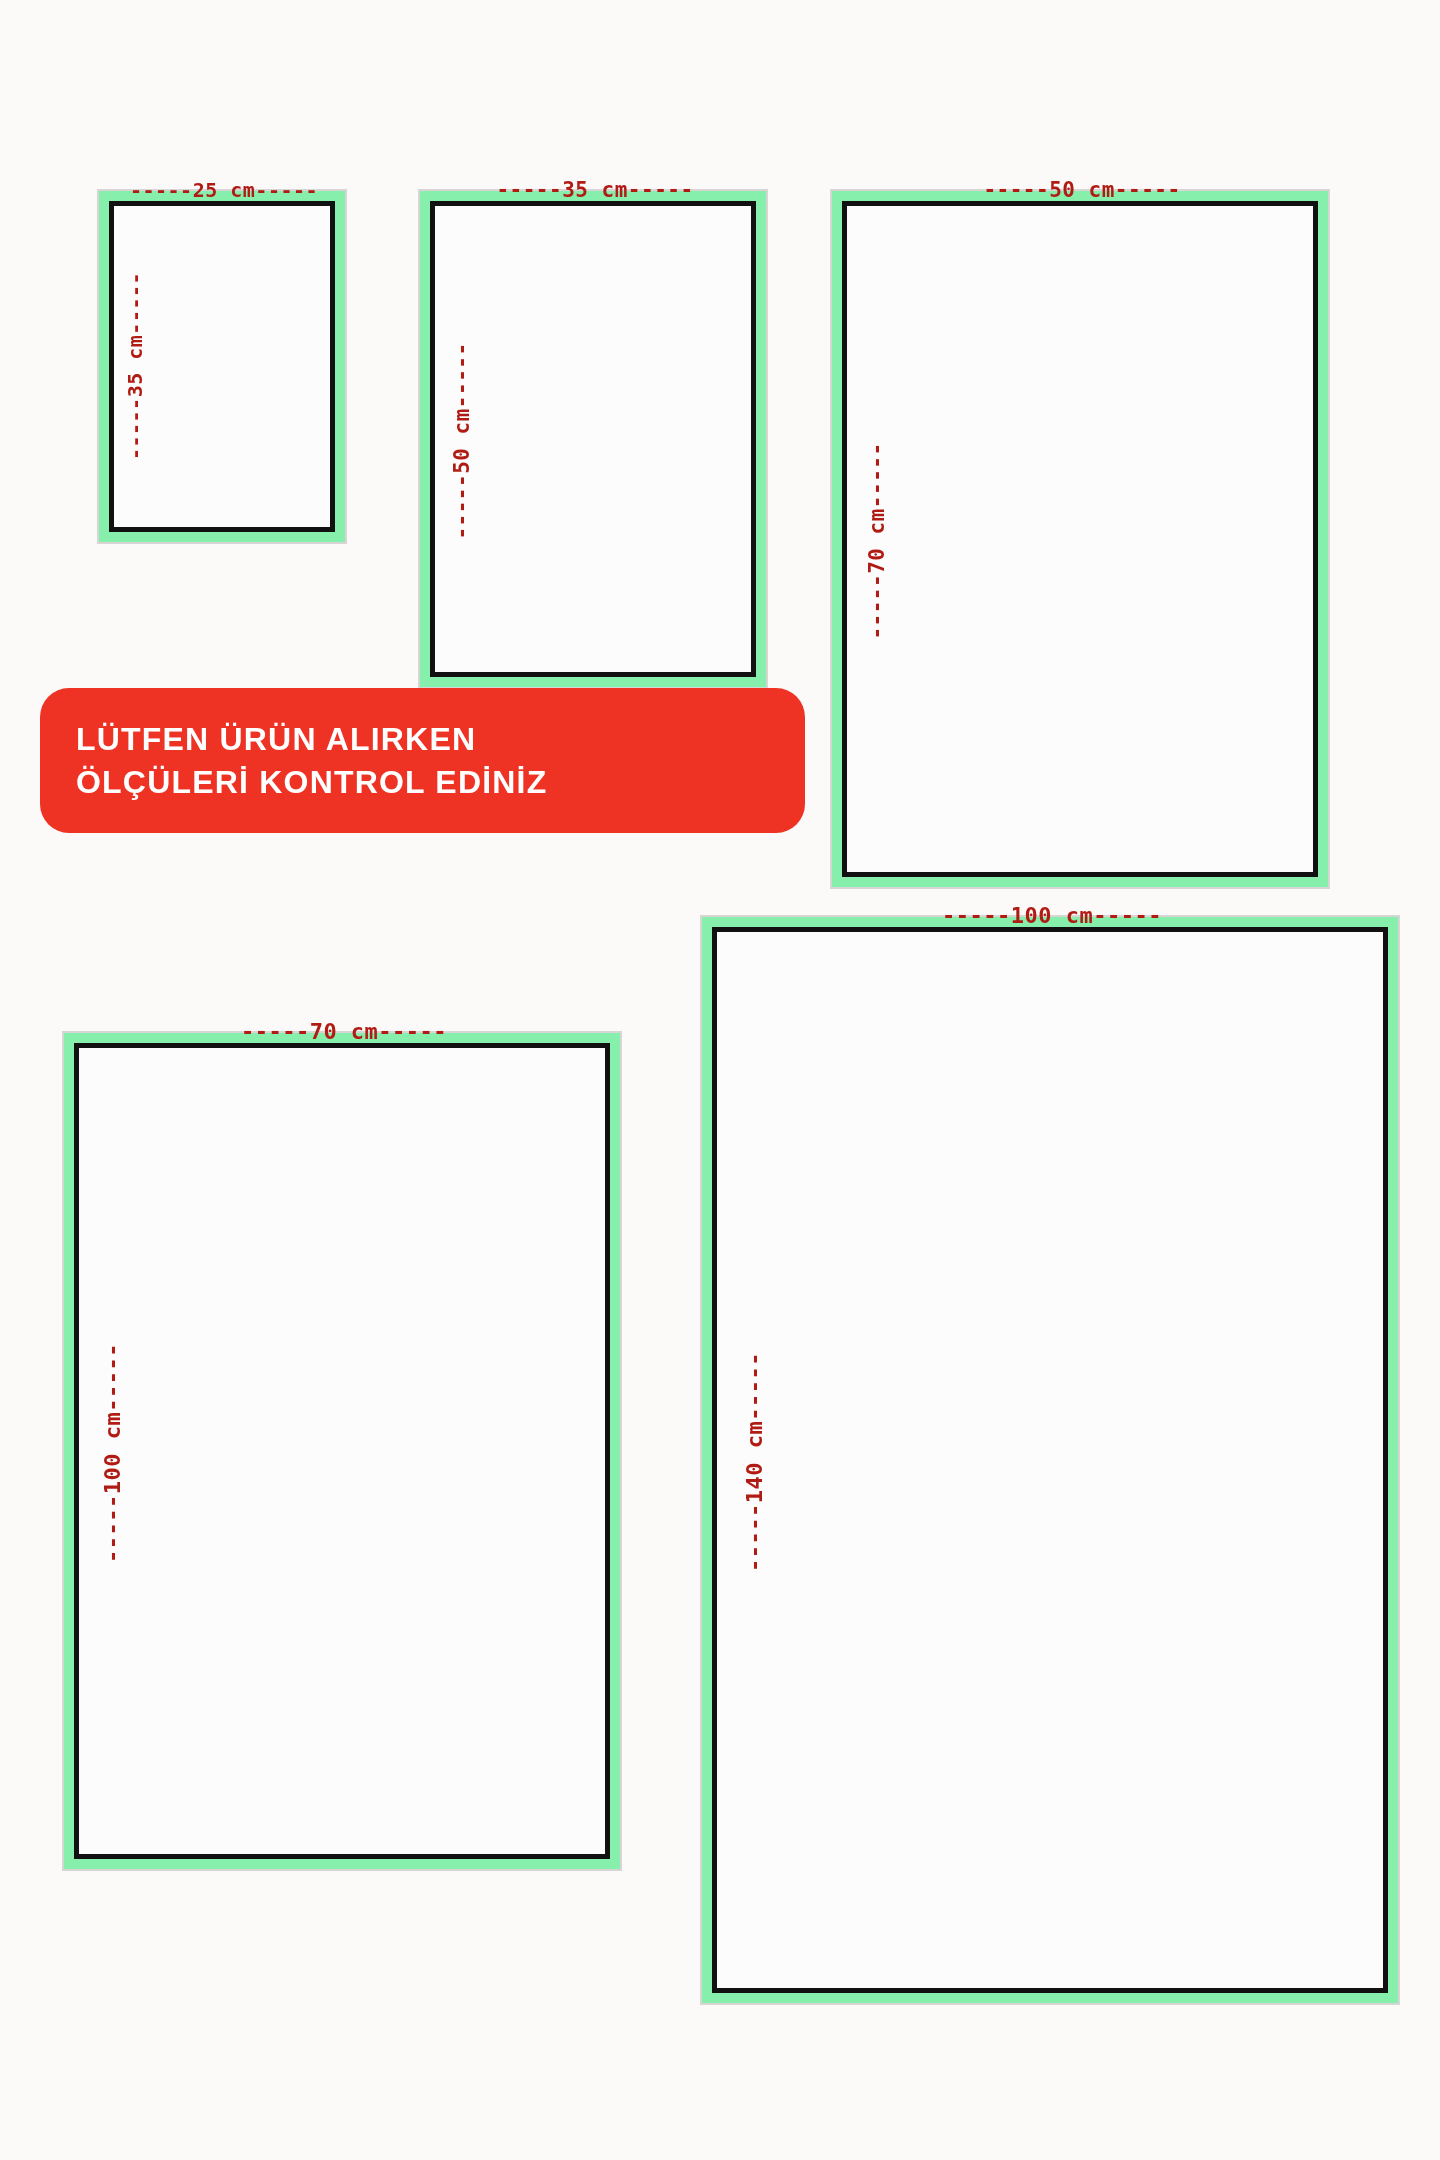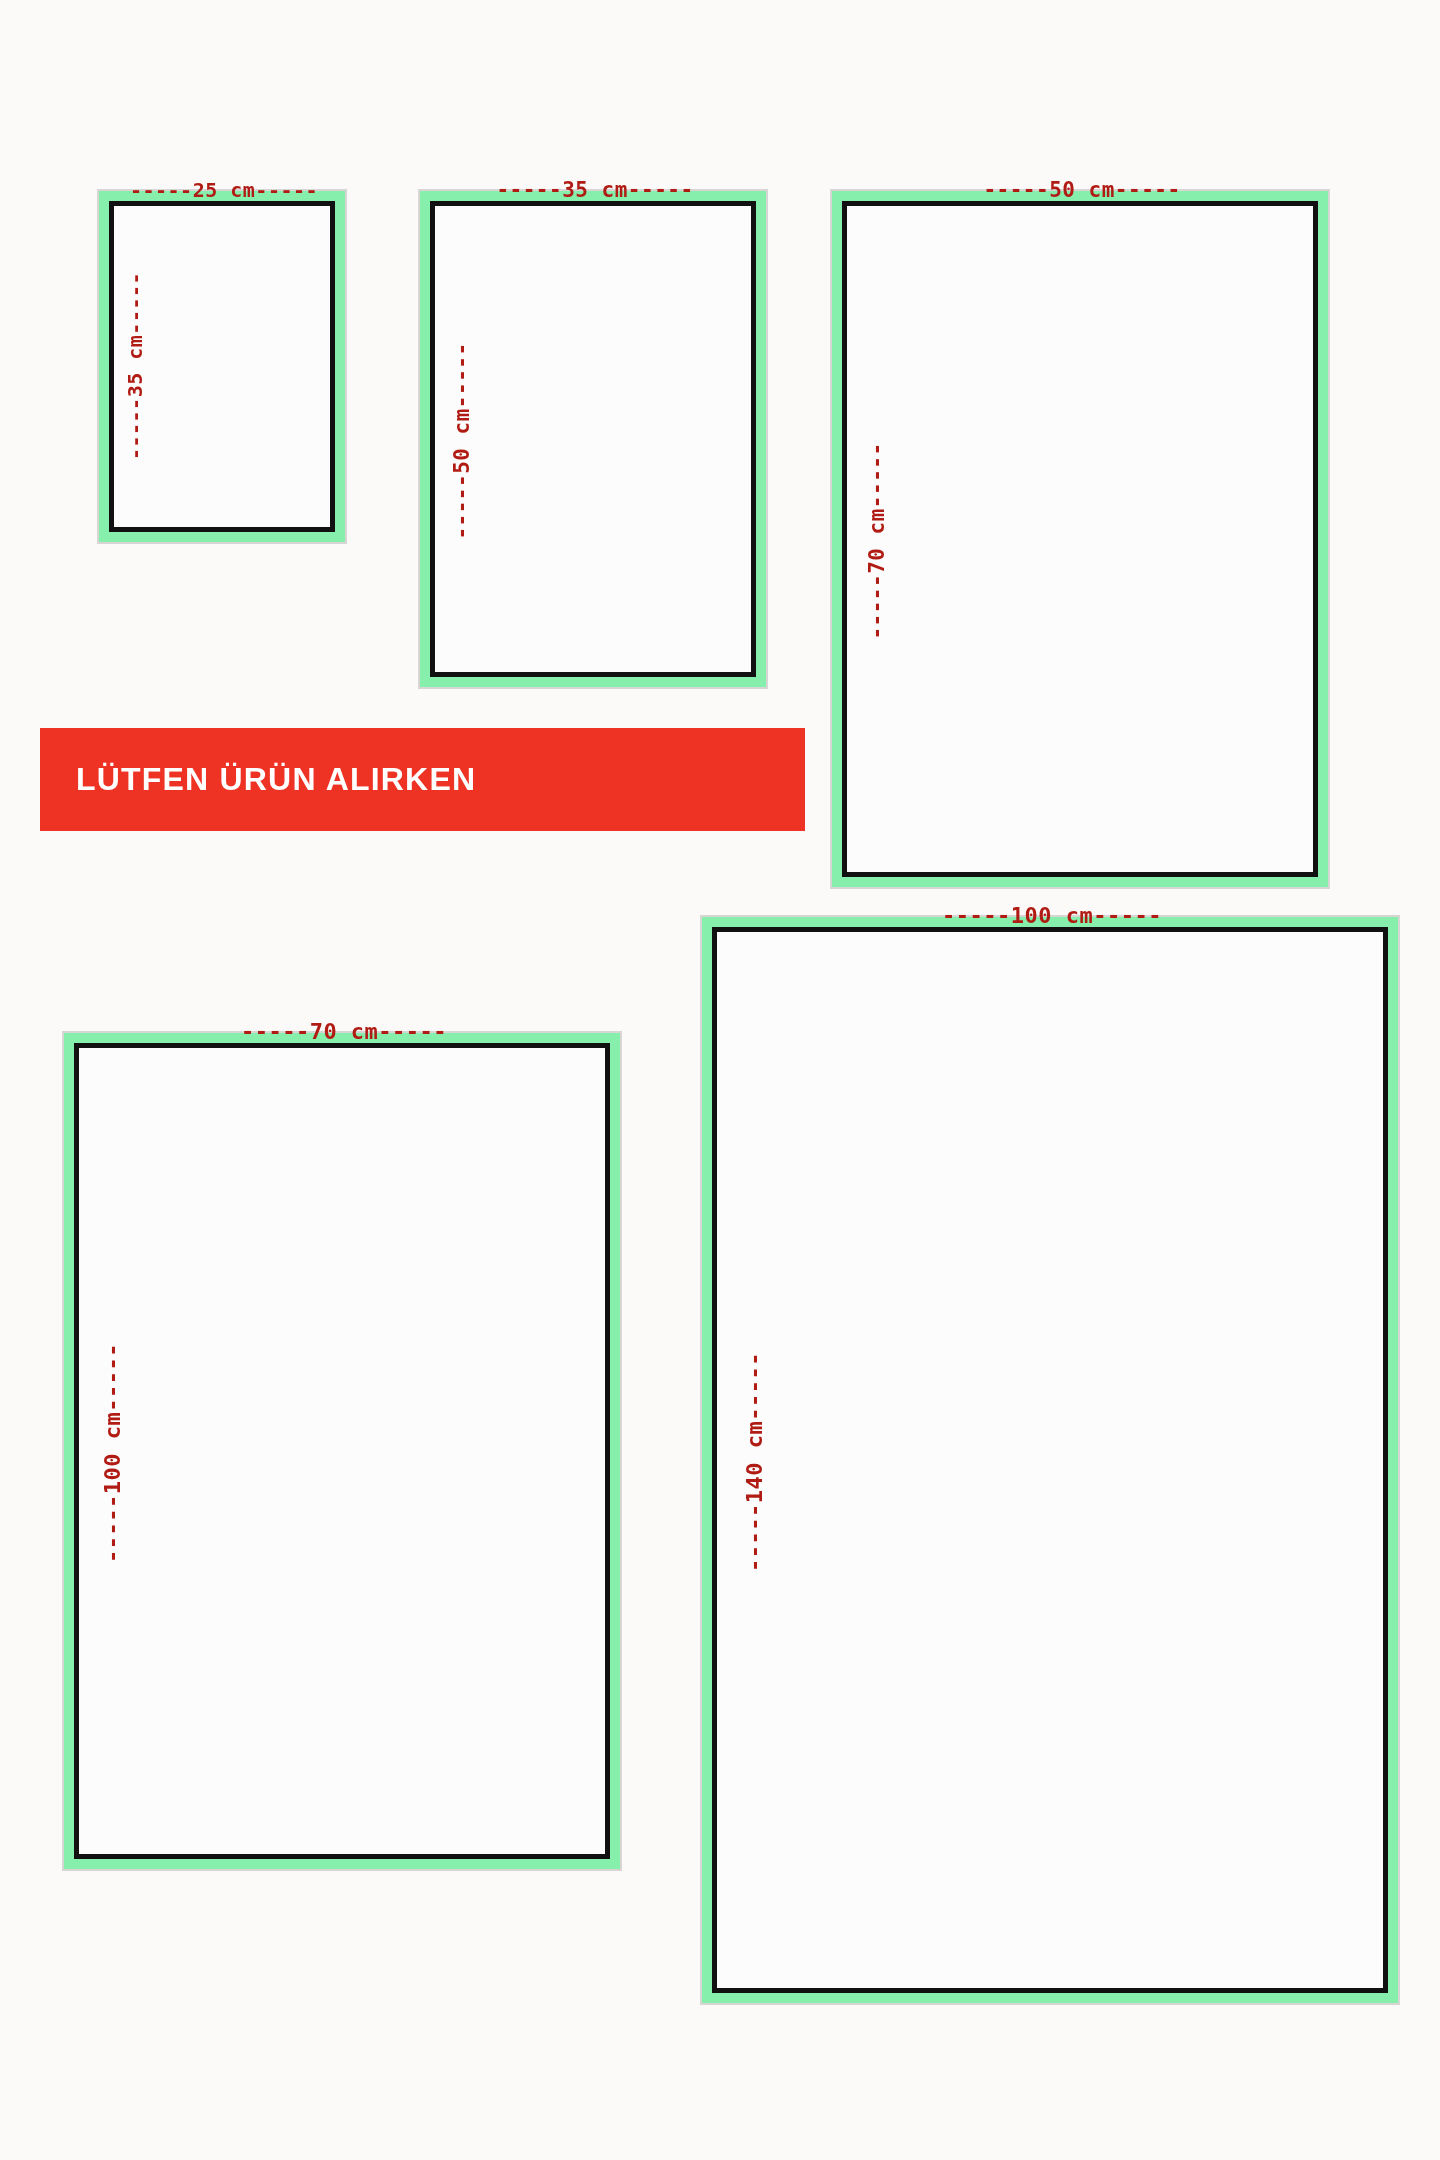--- a/index.html
+++ b/index.html
@@ -109,17 +109,18 @@
     <div class="dim dim-h" style="left:280px; top:-14px; font-size:22px;">-----70 cm-----</div>
     <div class="dim dim-v" style="left:48px; top:420px; font-size:22px;">-----100 cm-----</div>
   </div>
 
   <div class="size-card" style="left:700px; top:915px; width:700px; height:1090px;">
     <div class="inner"></div>
     <div class="dim dim-h" style="left:350px; top:-14px; font-size:22px;">-----100 cm-----</div>
     <div class="dim dim-v" style="left:52px; top:545px; font-size:22px;">-----140 cm-----</div>
   </div>
 
-  <div id="warning-banner" style="left:40px; top:728px; width:765px; height:103px;">
+  <div id="warning-banner" style="left:40px; top:688px; width:765px; height:145px;border-radius:29px;">
     <div class="line">LÜTFEN ÜRÜN ALIRKEN</div>
+    <div class="line">ÖLÇÜLERİ KONTROL EDİNİZ</div>
   </div>
 
 </div>
 
 </body></html>

